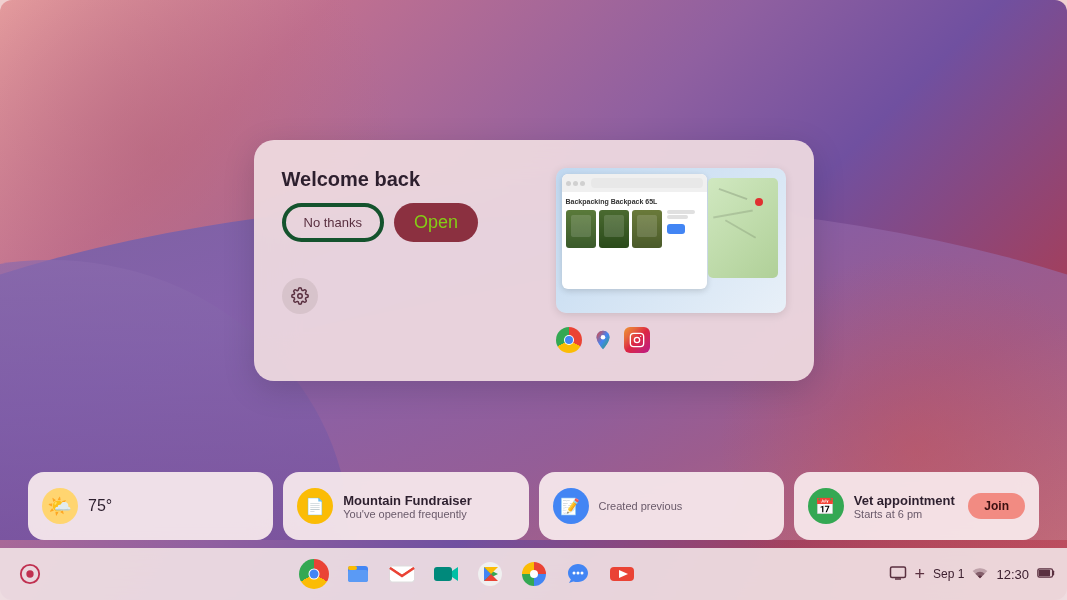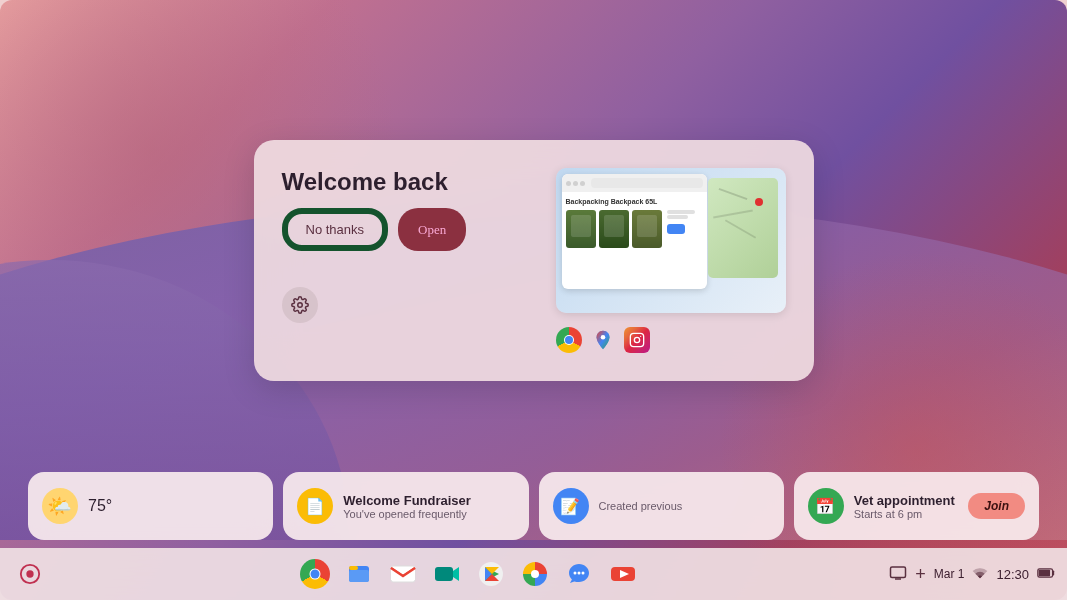--- a/index.html
+++ b/index.html
@@ -74,59 +74,58 @@
     }
 
     .dialog-left {
       flex: 1;
       display: flex;
       flex-direction: column;
       gap: 8px;
     }
 
     .dialog-title {
-      font-size: 24px;
+      font-size: 20px;
       font-weight: 600;
       color: #2d1f2e;
       margin-bottom: 4px;
     }
 
     .dialog-subtitle {
       font-size: 13px;
       color: #5a4a5a;
       margin-bottom: 16px;
     }
 
     .dialog-buttons {
       display: flex;
       gap: 10px;
       margin-bottom: 28px;
     }
 
     .btn-no-thanks {
       padding: 8px 18px;
       border-radius: 20px;
-      border: 6px solid #14532d;
+      border: 4px solid #14532d;
       background: transparent;
       color: #5a3040;
       font-size: 13px;
       font-weight: 500;
       cursor: pointer;
     }
 
     .btn-open {
       padding: 8px 20px;
       border-radius: 20px;
       border: none;
       background: #8b3040;
-      color: #f9a8d4;
-      font-size: 13px;
+      color: #84cc16;
+      font-size: 18px;
       font-weight: 500;
       cursor: pointer;
-      font-family: Liberation Serif, serif;
     }
 
     .settings-icon-wrapper {
       width: 36px;
       height: 36px;
       border-radius: 50%;
       background: rgba(200,180,185,0.5);
       display: flex;
       align-items: center;
       justify-content: center;
@@ -309,21 +308,20 @@
     .join-btn {
       padding: 6px 16px;
       border-radius: 20px;
       border: none;
       background: #f28b82;
       color: #3a1010;
       font-size: 12px;
       font-weight: 600;
       cursor: pointer;
       white-space: nowrap;
-      font-style: italic;
     }
 
     
     .shelf-left {
       display: flex;
       align-items: center;
       gap: 4px;
       flex-shrink: 0;
     }
 
@@ -458,21 +456,21 @@
 <div class="quick-cards">
 
   <div class="quick-card">
     <div class="card-icon" style="background:#ffd570;font-size:20px;">🌤️</div>
     <div class="card-temp">75°</div>
   </div>
 
   <div class="quick-card">
     <div class="card-icon" style="background:#fbbc05;font-size:16px;">📄</div>
     <div class="card-text">
-      <div class="card-title">Welcome Fundraiser</div>
+      <div class="card-title">Mountain Fundraiser</div>
       <div class="card-subtitle">You've opened frequently</div>
     </div>
   </div>
 
   <div class="quick-card">
     <div class="card-icon" style="background:#4285f4;font-size:16px;">📝</div>
     <div class="card-text">
       <div class="card-subtitle">Created previous</div>
     </div>
   </div>
@@ -573,21 +571,21 @@
 
     <div style="font-size:14px;color:#3d2030;">
       <svg width="18" height="18" viewBox="0 0 24 24" fill="#5a3040">
         <rect x="2" y="4" width="20" height="14" rx="2" fill="none" stroke="#5a3040" stroke-width="2"></rect>
         <line x1="8" y1="20" x2="16" y2="20" stroke="#5a3040" stroke-width="2"></line>
       </svg>
     </div>
 
     <div style="font-size:18px;color:#5a3040;font-weight:300;">+</div>
 
-    <div class="tray-item" style="font-size:12px;font-weight:500;">Mar 1</div>
+    <div class="tray-item" style="font-size:12px;font-weight:500;">Sep 1</div>
 
     <div style="font-size:13px;color:#5a3040;">
       <svg width="16" height="16" viewBox="0 0 24 24" fill="#5a3040">
         <path d="M1 9l11 11 11-11A15.1 15.1 0 0 0 12 5 15.1 15.1 0 0 0 1 9z" opacity="0.3"></path>
         <path d="M5 13l7 7 7-7A9.8 9.8 0 0 0 12 10a9.8 9.8 0 0 0-7 3z" opacity="0.6"></path>
         <path d="M9 17l3 3 3-3a4.2 4.2 0 0 0-3-1.2A4.2 4.2 0 0 0 9 17z"></path>
       </svg>
     </div>
 
     <div class="tray-item" style="font-size:13px;font-weight:500;">12:30</div>

